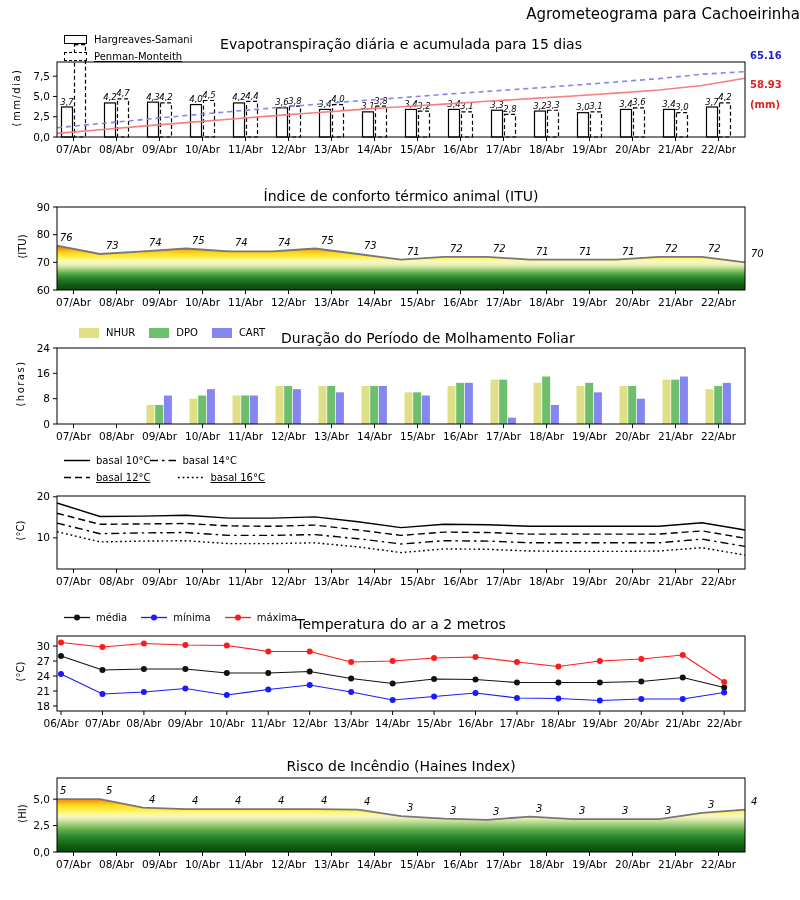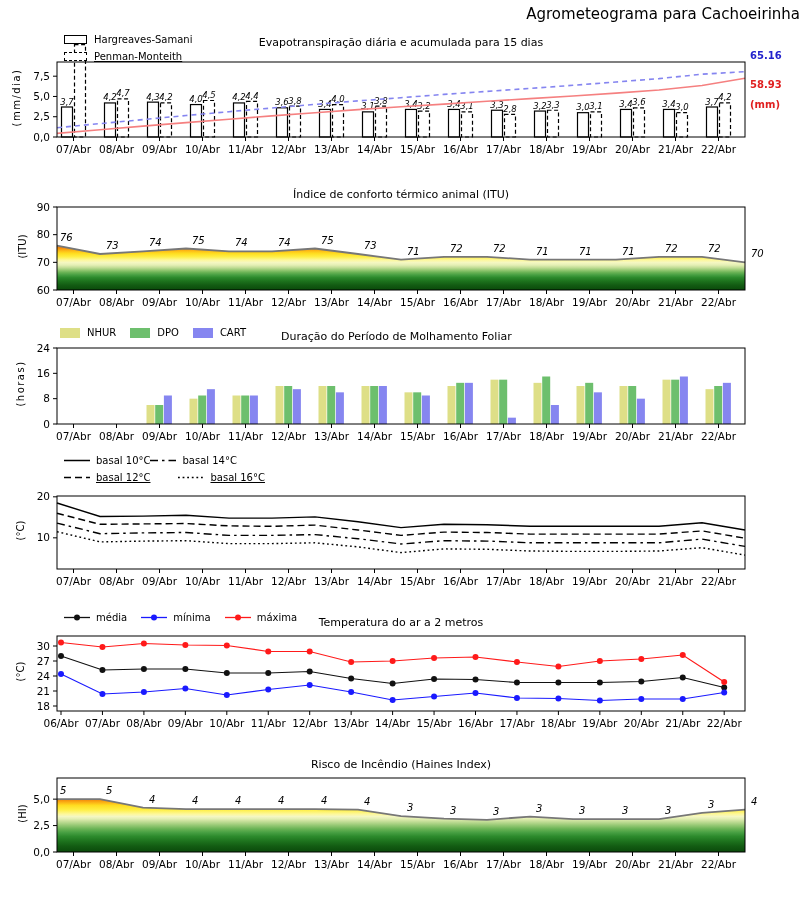--- a/index.html
+++ b/index.html
@@ -1,21 +1,21 @@
 <!DOCTYPE html>
 <html><head>
 <meta charset="utf-8">
 <style>
   html,body{margin:0;padding:0;background:#fff;}
   #app{position:relative;width:800px;height:900px;background:#fff;
        font-family:"DejaVu Sans","Liberation Sans",sans-serif;color:#000;overflow:hidden;}
   #canvas{position:absolute;left:0;top:0;}
   .page-title{position:absolute;left:0;top:5px;width:800px;text-align:right;
        font-size:15px;font-weight:400;margin:0;}
-  .ctitle{position:absolute;left:57px;width:688px;text-align:center;font-size:11px;}
+  .ctitle{position:absolute;left:57px;width:688px;text-align:center;font-size:14px;}
   .ctitle.left-align{text-align:left;}
   .ylab{position:absolute;width:120px;text-align:center;font-size:10px;
         transform:rotate(-90deg);}
   .sp1{letter-spacing:1.5px;}
   .legend{position:absolute;font-size:10px;}
   .lrow{display:flex;align-items:center;height:16px;}
   .lrow + .lrow{margin-top:1px;text-decoration:underline;}
   .litem{display:flex;align-items:center;margin-right:14px;}
   .hlegend{display:flex;align-items:center;}
   .sw{display:inline-block;width:23px;height:9px;box-sizing:border-box;margin-right:7px;}
@@ -555,21 +555,21 @@
   </div>
   <div class="ylab sp1" style="left:-44px;top:92px">(mm/dia)</div>
   <div class="ann" style="top: 50px; color: rgb(34, 34, 204);">65.16</div>
   <div class="ann" style="top: 79px; color: rgb(224, 32, 32);">58.93</div>
   <div class="ann" style="top: 99px; color: rgb(224, 32, 32);">(mm)</div>
 
   <div class="ctitle" style="top:188px">Índice de conforto térmico animal (ITU)</div>
   <div class="ylab" style="left:-38px;top:241px">(ITU)</div>
 
   <div class="ctitle left-align" style="left:281px;top:330px;width:460px">Duração do Período de Molhamento Foliar</div>
-  <div class="legend hlegend" style="left:60px;top:327px">
+  <div class="legend hlegend" style="left:79px;top:327px">
     <div class="litem">
       <span class="sw swf" style="background: rgb(222, 223, 135);"></span>
       <span>NHUR</span>
     </div>
     <div class="litem">
       <span class="sw swf" style="background: rgb(109, 191, 109);"></span>
       <span>DPO</span>
     </div>
     <div class="litem">
       <span class="sw swf" style="background: rgb(134, 134, 240);"></span>

